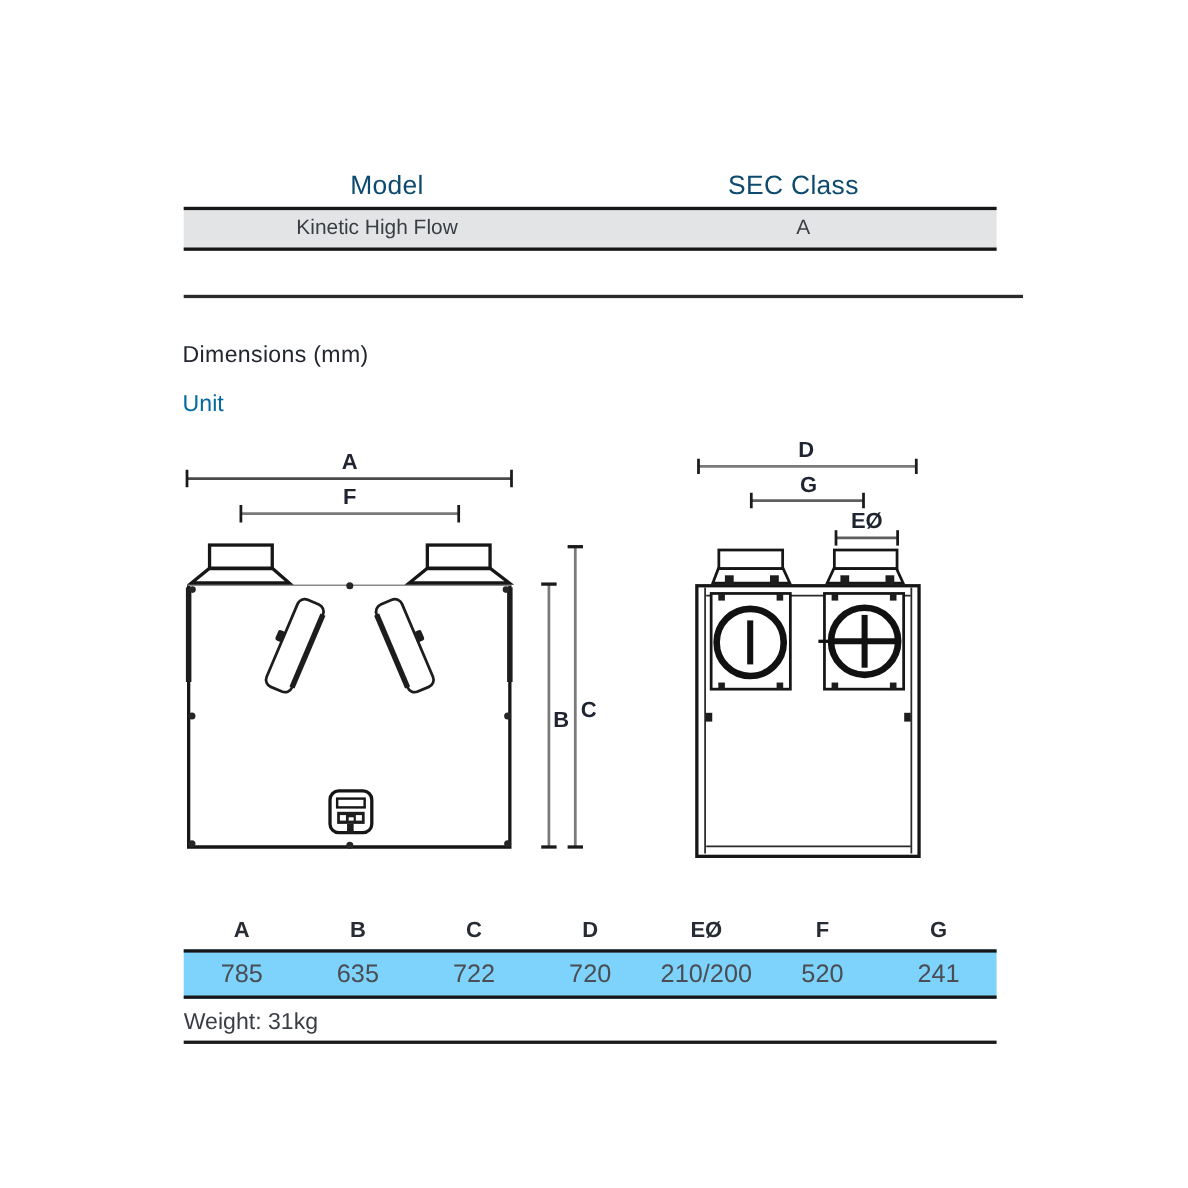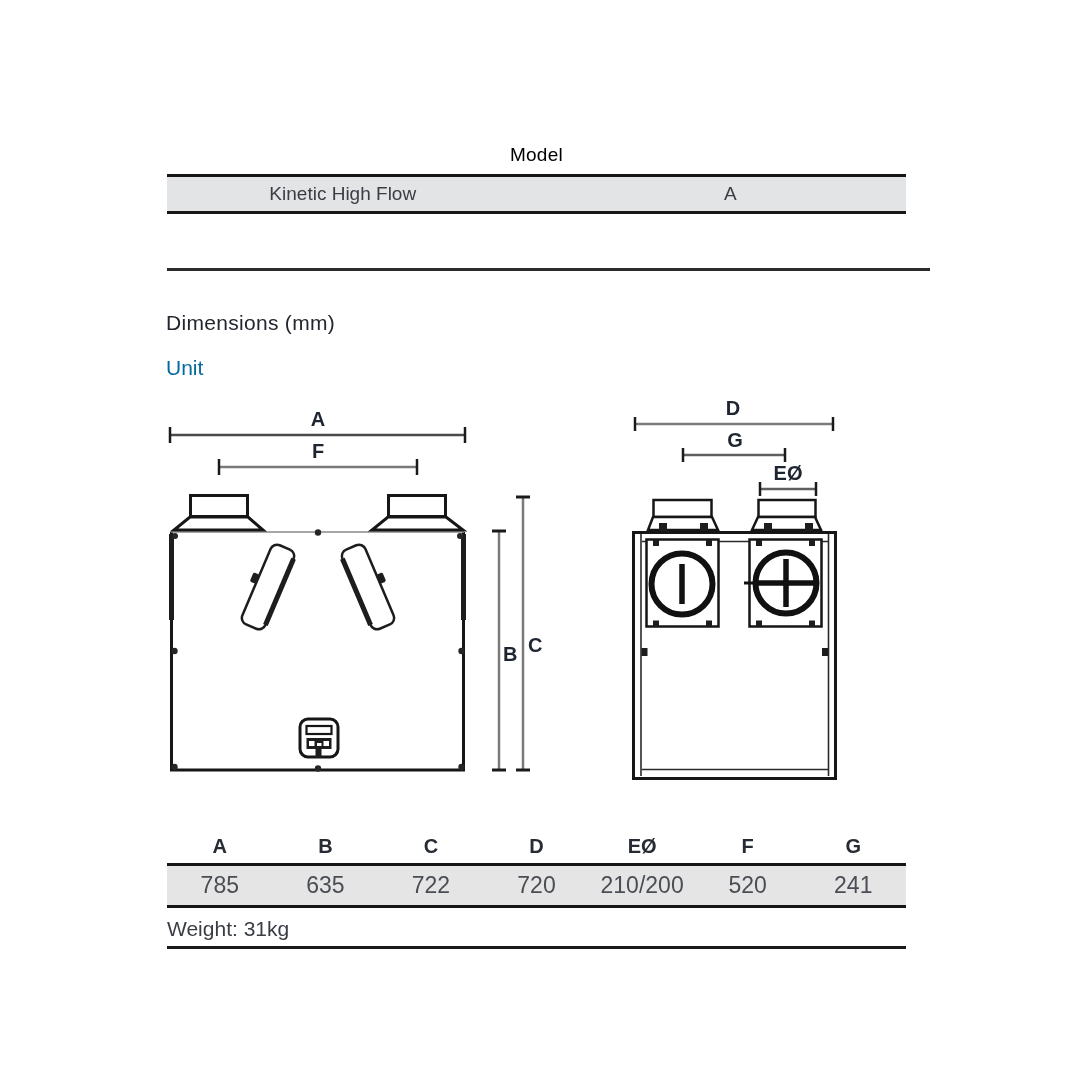--- a/index.html
+++ b/index.html
@@ -4,21 +4,21 @@
 <style>
   html,body{margin:0;padding:0;background:#ffffff;}
   .page{
     position:relative;width:1080px;height:1080px;background:#ffffff;overflow:hidden;
     font-family:"Liberation Sans",sans-serif;color:#2a2a2a;
   }
   .abs{position:absolute;}
 
   
   .spec-table{left:167px;top:136px;width:739px;}
-  .spec-head{display:flex;height:38px;align-items:center;font-size:19px;color:#000000;letter-spacing:.3px;}
+  .spec-head{display:flex;height:38px;align-items:center;font-size:24px;color:#0c4a6e;letter-spacing:.3px;margin-top:14px;}
   .spec-head .cell,.spec-row .cell{flex:1;text-align:center;}
   .spec-row{display:flex;height:34px;align-items:center;background:#e3e4e6;
     border-top:3px solid #161616;border-bottom:3px solid #161616;font-size:19px;color:#3a3e44;gap:36px;}
 
   
   .rule1{left:167px;top:268px;width:763px;height:3px;background:#2b2b2b;}
   .rule2{left:167px;top:946px;width:739px;height:3px;background:#1a1a1a;}
 
   
   .heading{left:166px;top:311px;font-size:21px;color:#22262e;letter-spacing:.3px;}
@@ -39,33 +39,34 @@
   .fillDark{fill:#1d1d1d;}
   .slot{stroke:#1d1d1d;stroke-width:2.5;fill:#ffffff;}
   .slot-bold{stroke:#1d1d1d;stroke-width:5;}
   .ring{stroke:#111111;stroke-width:6;fill:#ffffff;}
   .glyph{stroke:#111111;stroke-width:5.5;}
 
   
   .dims-table{left:167px;top:829px;width:739px;}
   .dims-head{display:flex;height:34px;align-items:center;font-size:20px;font-weight:bold;color:#262b34;}
   .dims-head .cell,.dims-row .cell{flex:1;text-align:center;}
-  .dims-row{display:flex;height:39px;align-items:center;background:#e5e5e5;
+  .dims-row{display:flex;height:39px;align-items:center;background:#7dd3fc;
     border-top:3px solid #161616;border-bottom:3px solid #161616;font-size:23px;color:#4a4e54;}
 
   .weight{left:167px;top:917px;font-size:21px;color:#3a3e44;}
 </style>
 </head>
 <body>
 
 <div class="page">
 
   <div class="abs spec-table">
     <div class="spec-head">
       <div class="cell">Model</div>
+      <div class="cell">SEC Class</div>
     </div>
     <div class="spec-row">
       <div class="cell">Kinetic High Flow</div>
       <div class="cell">A</div>
     </div>
   </div>
 
   <div class="abs rule1"></div>
 
   <div class="abs heading">Dimensions (mm)</div>

